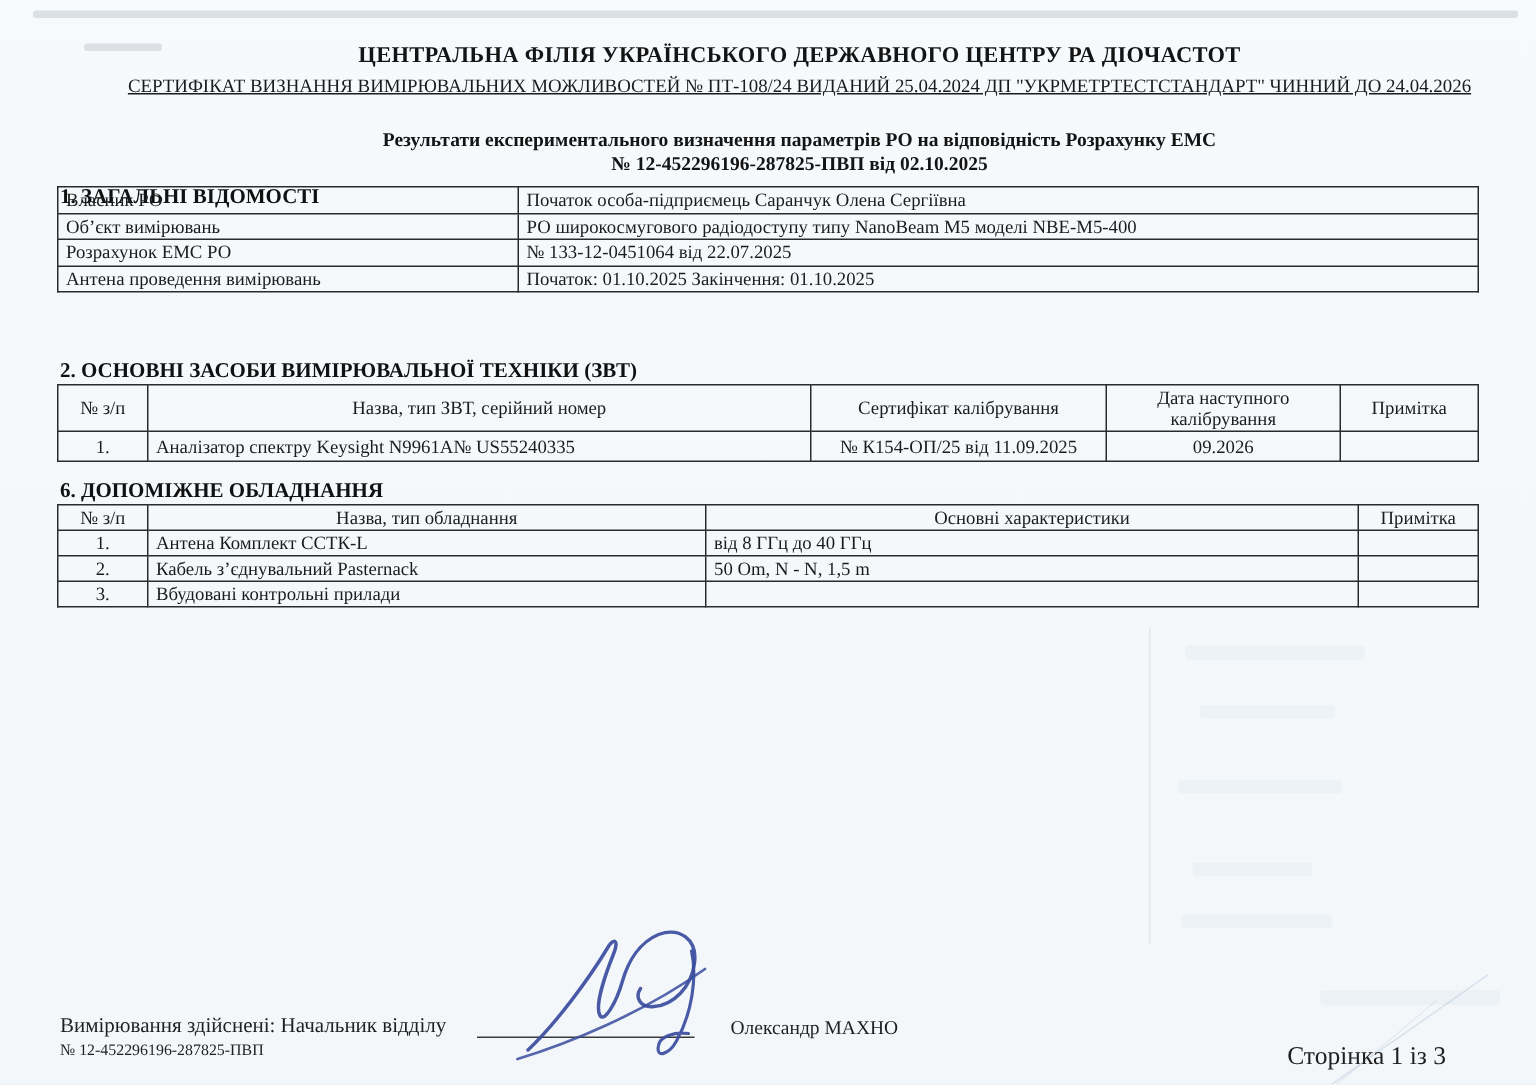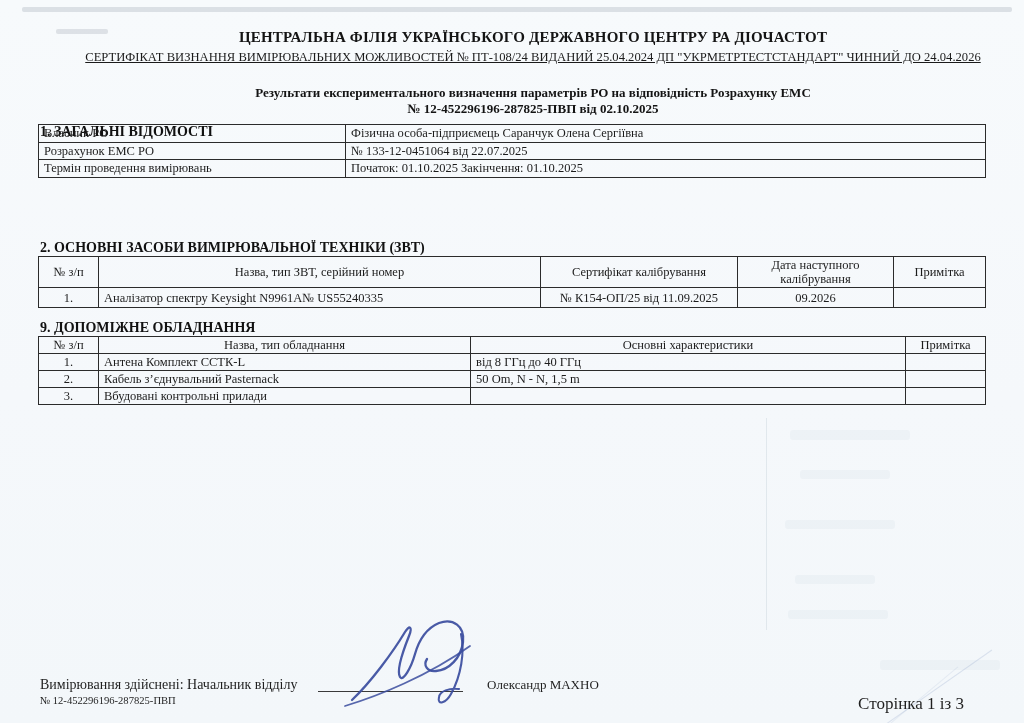--- a/index.html
+++ b/index.html
@@ -72,28 +72,32 @@
 
   <div class="sec-h sec1-h">1. ЗАГАЛЬНІ ВІДОМОСТІ</div>
   <table id="t1">
     <colgroup>
         <col style="width:307px">
         <col style="width:640px">
       </colgroup>
     <tbody>
         <tr>
       <td>Власник РО</td>
-      <td>Фізична особа-підприємець Саранчук Олена Сергіївна</td>
+      <td>Початок особа-підприємець Саранчук Олена Сергіївна</td>
+    </tr>
+    <tr>
+      <td>Об’єкт вимірювань</td>
+      <td>РО широкосмугового радіодоступу типу NanoBeam M5 моделі NBE-M5-400</td>
     </tr>
     <tr>
       <td>Розрахунок ЕМС РО</td>
       <td>№ 133-12-0451064 від 22.07.2025</td>
     </tr>
     <tr>
-      <td>Термін проведення вимірювань</td>
+      <td>Антена проведення вимірювань</td>
       <td>Початок: 01.10.2025 Закінчення: 01.10.2025</td>
     </tr>
   </tbody>
     </table>
 
   <div class="sec-h sec2-h">2. ОСНОВНІ ЗАСОБИ ВИМІРЮВАЛЬНОЇ ТЕХНІКИ (ЗВТ)</div>
   <table id="t2">
     <colgroup>
         <col style="width:60px">
         <col style="width:442px">
@@ -112,21 +116,21 @@
     <tr>
       <td class="d ctr">1.</td>
       <td class="d">Аналізатор спектру Keysight N9961A№ US55240335</td>
       <td class="d ctr">№ К154-ОП/25  від 11.09.2025</td>
       <td class="d ctr">09.2026</td>
       <td class="d"></td>
     </tr>
   </tbody>
     </table>
 
-  <div class="sec-h sec3-h">9. ДОПОМІЖНЕ ОБЛАДНАННЯ</div>
+  <div class="sec-h sec3-h">6. ДОПОМІЖНЕ ОБЛАДНАННЯ</div>
   <table id="t3">
     <colgroup>
         <col style="width:60px">
         <col style="width:372px">
         <col style="width:435px">
         <col style="width:80px">
       </colgroup>
     <tbody>
         <tr>
       <td class="th">№ з/п</td>

